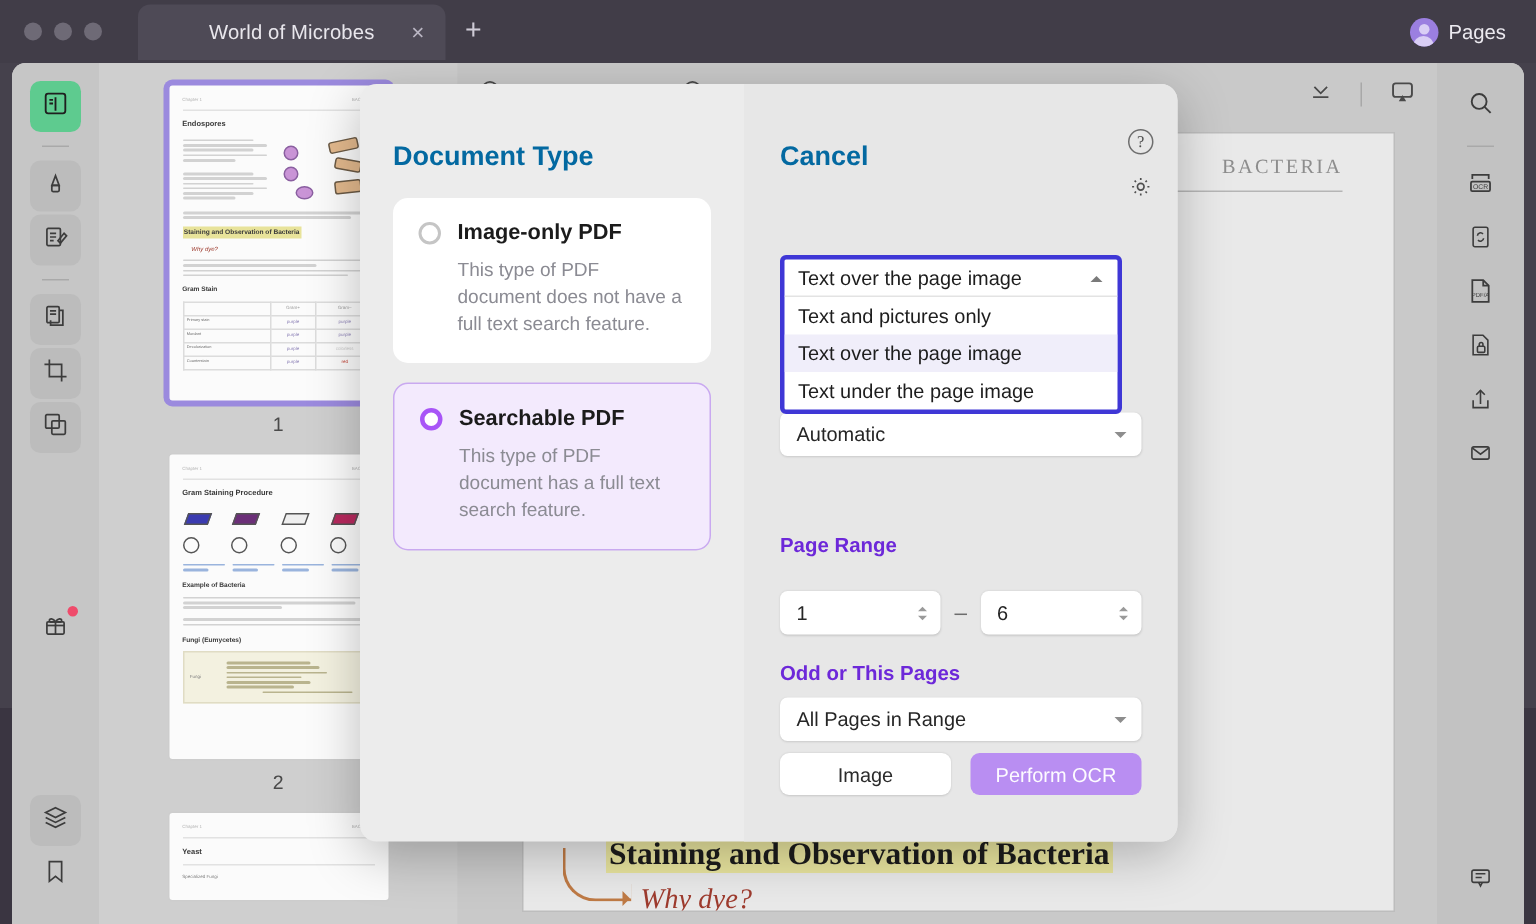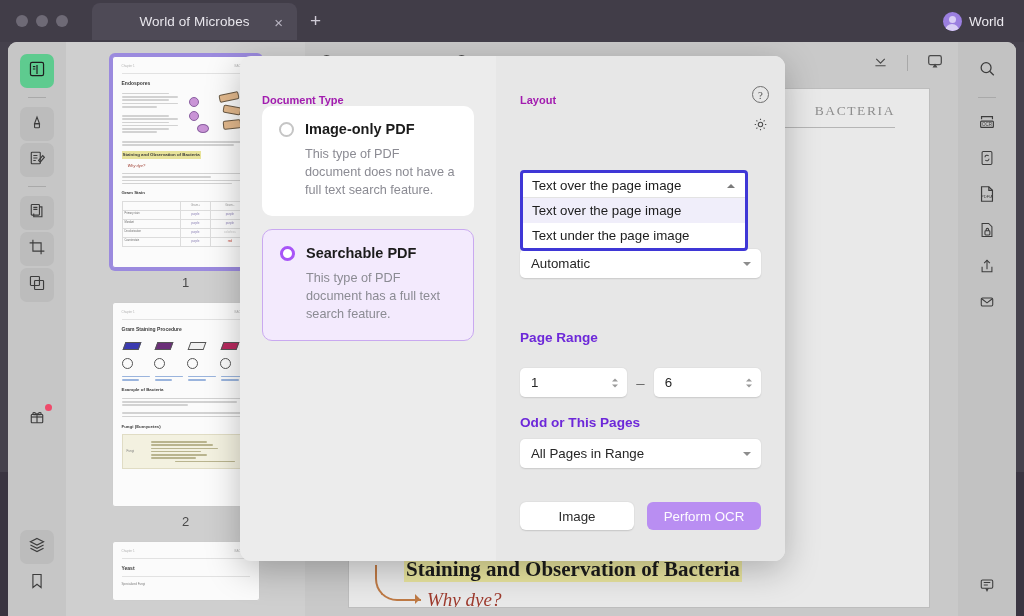--- a/index.html
+++ b/index.html
@@ -198,21 +198,21 @@
     position: absolute; left: 232px; top: 14px; width: 545px; height: 505px;
     background: #ececec; border-radius: 11px;
     box-shadow: 0 9px 34px rgba(0,0,0,.25);
     display: flex;
   }
   .dlg-left { width: 256px; padding: 38px 22px 0 22px; }
   .dlg-right {
     flex: 1; background: #e7e7e7; border-radius: 0 11px 11px 0;
     padding: 38px 24px 0 24px; position: relative;
   }
-  .sec-title { font-size: 11px; font-weight: bold; color: #a21caf; margin-bottom: 0; }
+  .sec-title { font-size: 18px; font-weight: bold; color: #0369a1; margin-bottom: 17px; }
 
   .doctype {
     border-radius: 10px; padding: 15px 17px 17px; margin-bottom: 13px;
     background: #fff;
   }
   .doctype.sel { background: #f3eafd; border: 1.5px solid #c9a9f0; }
   .dt-head { display: flex; align-items: center; gap: 11px; }
   .radio {
     width: 15px; height: 15px; border-radius: 50%;
     border: 2px solid #c5c5c5; background: #fff; flex: none;
@@ -296,21 +296,21 @@
       <span class="dot"></span>
       <span class="dot"></span>
     </div>
     <div class="tab">
       <span class="tab-title">World of Microbes</span>
       <span class="tab-close">×</span>
     </div>
     <div class="newtab">+</div>
     <div class="login">
       <span class="avatar"></span>
-      <span class="login-label">World</span>
+      <span class="login-label">Pages</span>
     </div>
   </div>
 
   <div class="window">
 
     <div class="rail-left">
       <div class="rail-btn active">
         <span>
           <svg width="18" height="18" viewBox="0 0 22 22" fill="none" stroke="#1f1f1f" stroke-width="1.5">
             <rect x="3" y="3" width="16" height="16" rx="2"></rect>
@@ -729,41 +729,42 @@
           <div class="doctype sel">
             <div class="dt-head">
               <span class="radio on"></span>
               <span class="dt-label">Searchable PDF</span>
             </div>
             <div class="dt-desc">This type of PDF document has a full text search feature.</div>
           </div>
         </div>
 
         <div class="dlg-right">
-          <div class="sec-title">Layout</div>
+          <div class="sec-title">Cancel</div>
 
           <div class="helpicons">
             <span class="icircle">?</span>
             <span>
               <svg width="17" height="17" viewBox="0 0 20 20" fill="none" stroke="#4f4f4f" stroke-width="1.3">
                 <circle cx="10" cy="10" r="2.6"></circle>
                 <path d="M10 3.2v1.6M10 15.2v1.6M3.2 10h1.6M15.2 10h1.6M5.2 5.2l1.1 1.1M13.7 13.7l1.1 1.1M14.8 5.2l-1.1 1.1M6.3 13.7l-1.1 1.1"></path>
               </svg>
             </span>
           </div>
 
           <div class="ghost-select">
             <span class="caret" style="right:9px"></span>
           </div>
 
           <div class="combo-open">
             <div class="combo-cur">
               <span>Text over the page image</span>
               <span class="caret up"></span>
             </div>
+            <div class="combo-opt">Text and pictures only</div>
             <div class="combo-opt hl">Text over the page image</div>
             <div class="combo-opt">Text under the page image</div>
           </div>
 
           <div style="height:119px"></div>
 
           <div class="fld-label">Image Resolution</div>
           <div class="select">
             <span>Automatic</span>
             <span class="caret"></span>

